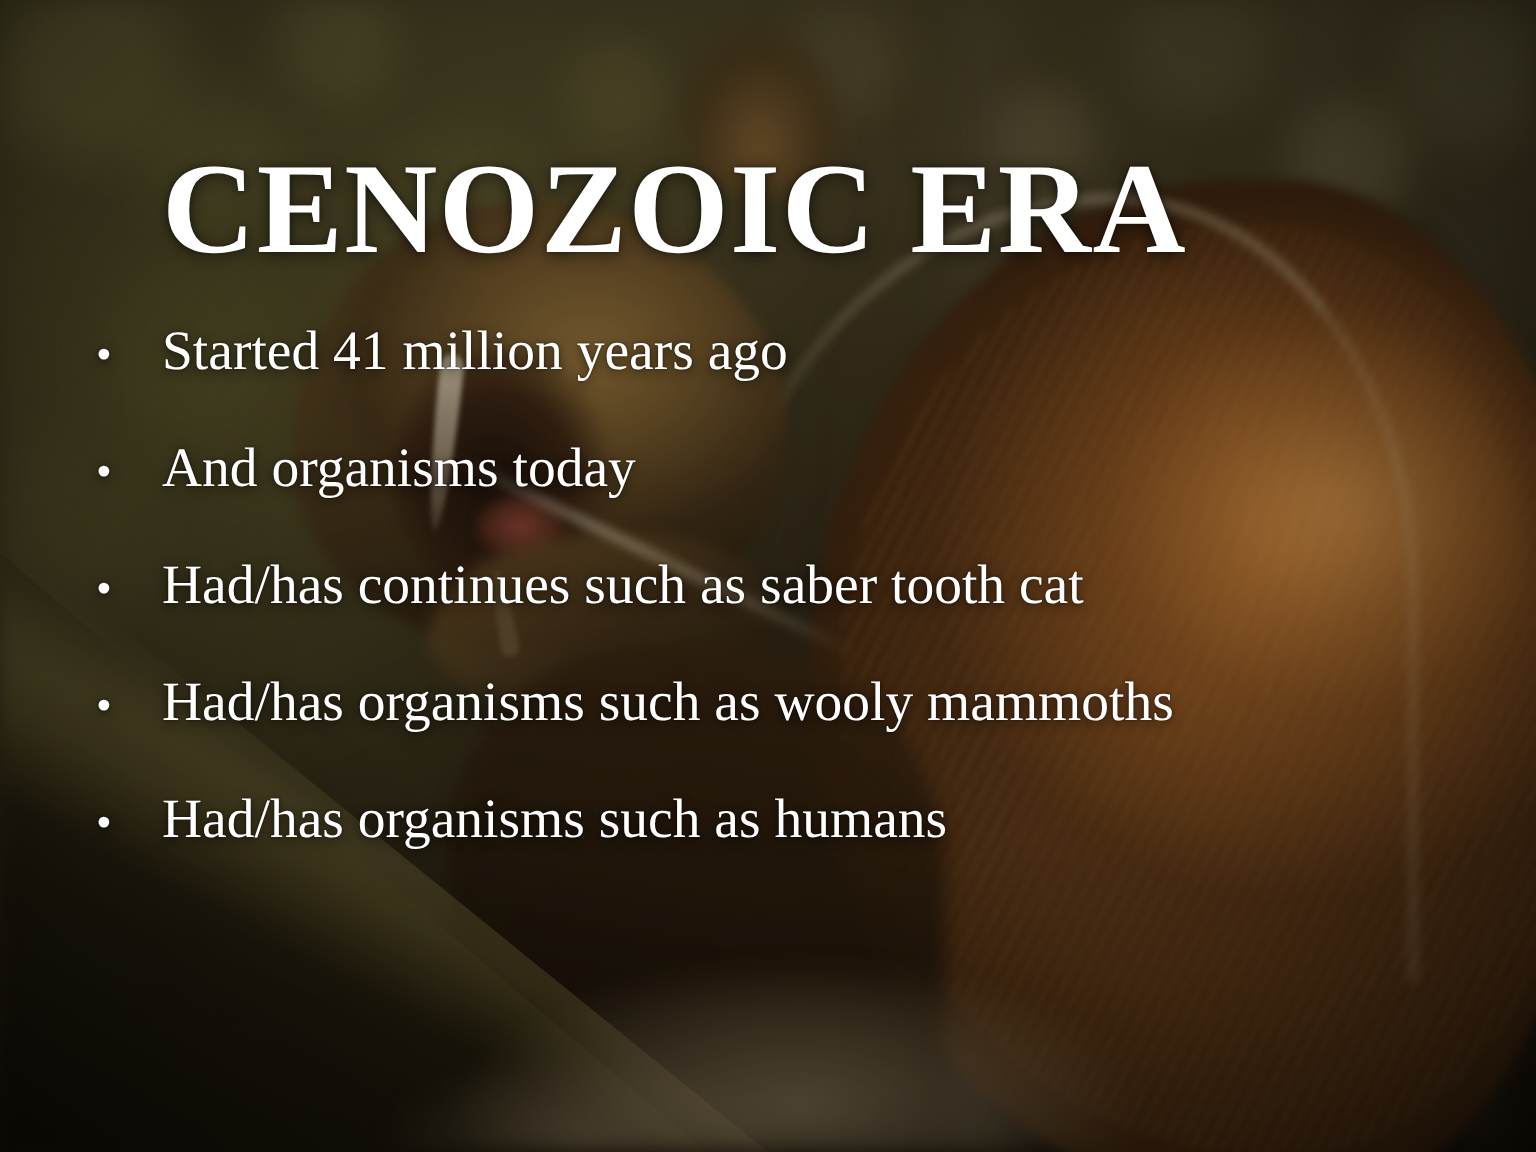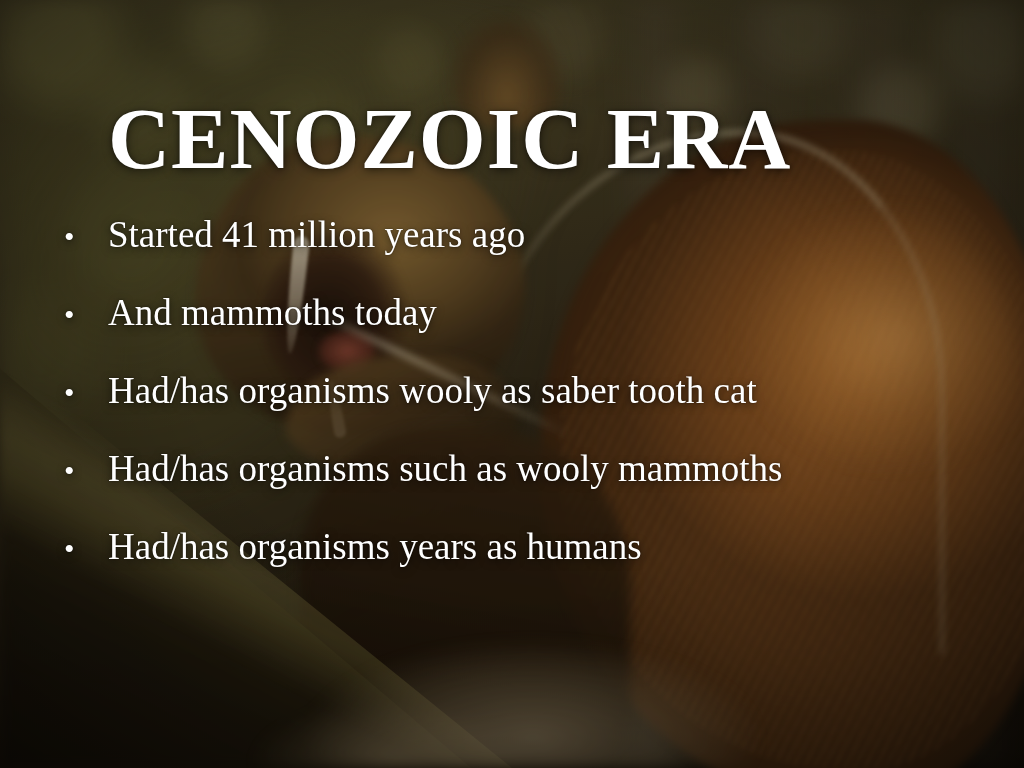--- a/index.html
+++ b/index.html
@@ -398,33 +398,33 @@
 
     <ul id="bullet-list">
 
       <li class="bullet-item">
         <span class="bullet-marker">•</span>
         <span class="bullet-text">Started 41 million years ago</span>
       </li>
 
       <li class="bullet-item">
         <span class="bullet-marker">•</span>
-        <span class="bullet-text">And mammoths today</span>
+        <span class="bullet-text">And organisms today</span>
       </li>
 
       <li class="bullet-item">
         <span class="bullet-marker">•</span>
-        <span class="bullet-text">Had/has organisms wooly as saber tooth cat</span>
+        <span class="bullet-text">Had/has continues such as saber tooth cat</span>
       </li>
 
       <li class="bullet-item">
         <span class="bullet-marker">•</span>
         <span class="bullet-text">Had/has organisms such as wooly mammoths</span>
       </li>
 
       <li class="bullet-item">
         <span class="bullet-marker">•</span>
-        <span class="bullet-text">Had/has organisms years as humans</span>
+        <span class="bullet-text">Had/has organisms such as humans</span>
       </li>
 
     </ul>
   </div>
 </div>
 
 </body></html>

